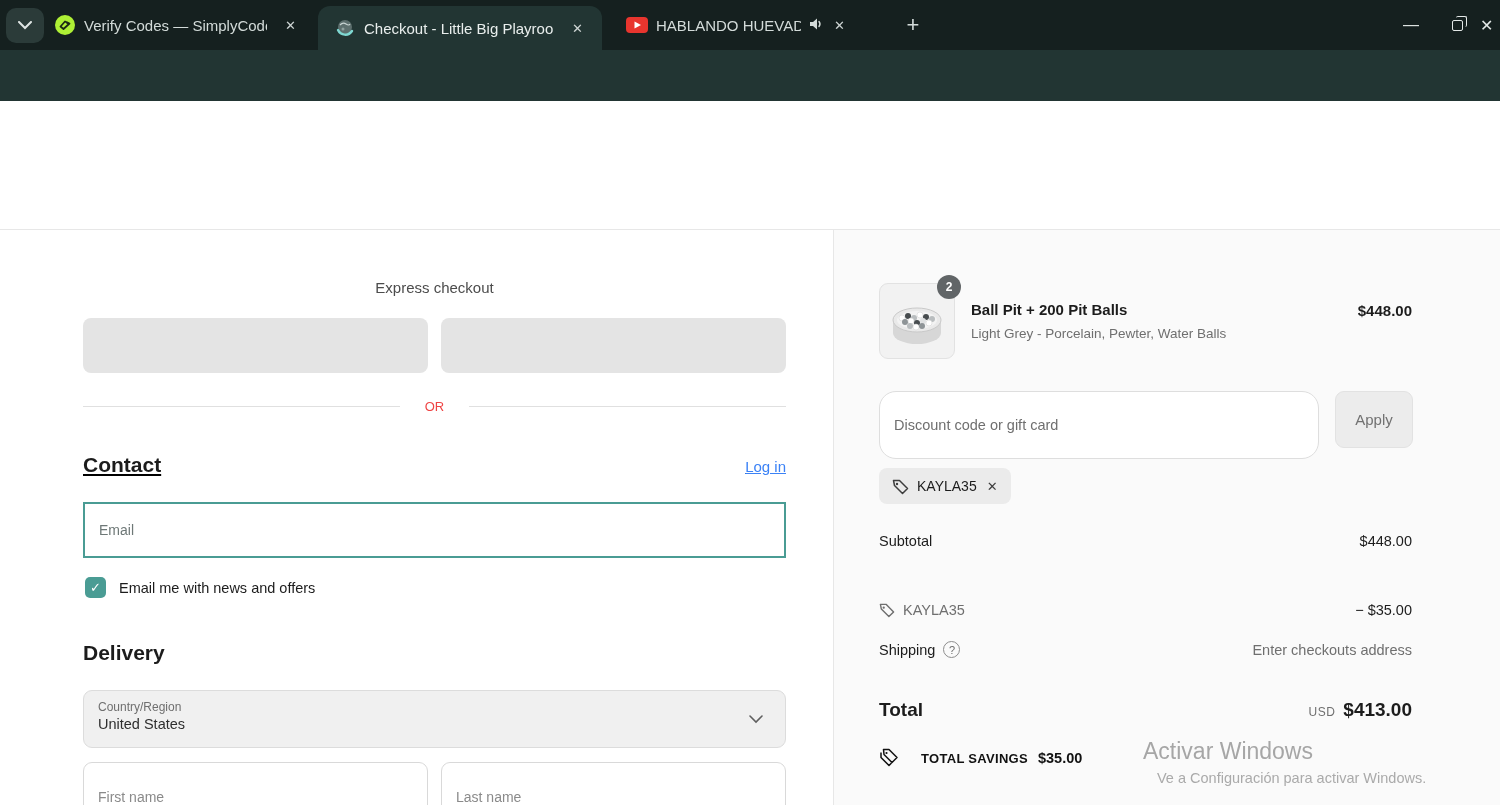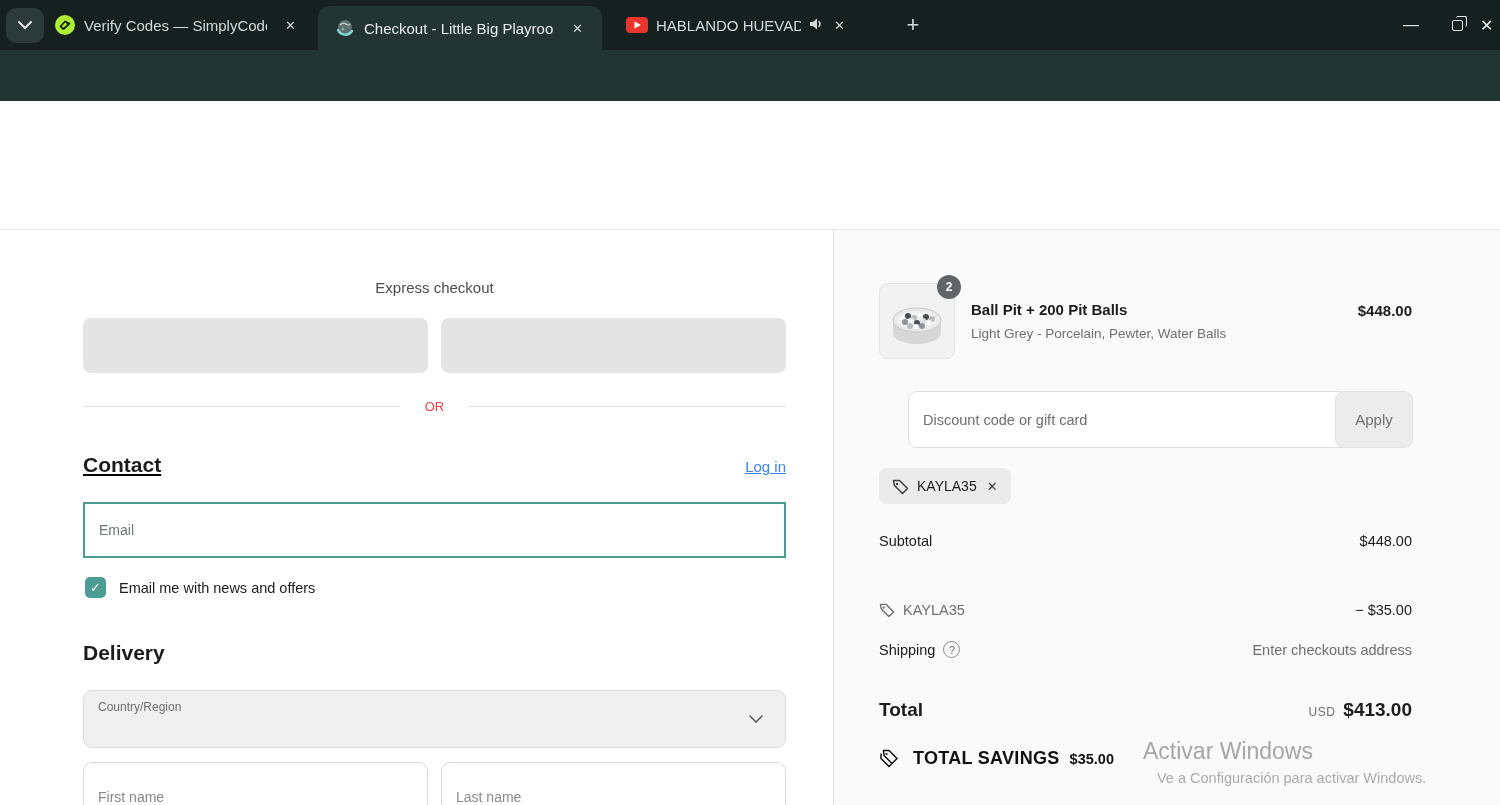--- a/index.html
+++ b/index.html
@@ -59,38 +59,38 @@
   .name-input { position:absolute; top:532px; width:345px; height:70px; border:1px solid #d9d9d9; border-radius:9px; padding:0 14px; font-size:14px; outline:none; font-family:"Liberation Sans",sans-serif; background:#fff; }
   .name-input::placeholder { color:#8a8a8a; }
 
   
   .aside { position:absolute; left:833px; top:230px; width:667px; height:575px; background:#fafafa; border-left:1px solid #e7e7e7; }
   .thumb { position:absolute; left:45px; top:53px; width:76px; height:76px; background:#f2f2f2; border:1px solid #e2e2e2; border-radius:9px; }
   .qty-badge { position:absolute; left:103px; top:45px; width:24px; height:24px; border-radius:50%; background:#616567; color:#fff; font-size:12px; font-weight:bold; display:flex; align-items:center; justify-content:center; z-index:2; }
   .item-name { position:absolute; left:137px; top:71px; font-size:15px; font-weight:600; color:#1c1c1c; }
   .item-variant { position:absolute; left:137px; top:96px; font-size:13.5px; color:#6f6f6f; }
   .item-price { position:absolute; right:88px; top:72px; font-size:15px; font-weight:600; color:#1c1c1c; }
-  .discount-input { position:absolute; left:45px; top:161px; width:440px; height:57px; border:1px solid #dedede; border-radius:9px; background:#fff; padding:0 14px; font-size:14.5px; outline:none; font-family:"Liberation Sans",sans-serif;margin-left:29px; }
+  .discount-input { position:absolute; left:45px; top:161px; width:440px; height:68px; border:1px solid #dedede; border-radius:17px; background:#fff; padding:0 14px; font-size:14.5px; outline:none; font-family:"Liberation Sans",sans-serif; }
   .discount-input::placeholder { color:#6f6f6f; }
   .apply-btn { position:absolute; left:501px; top:161px; width:78px; height:57px; background:#ececec; border:1px solid #e2e2e2; border-radius:9px; color:#717171; font-size:15px; display:flex; align-items:center; justify-content:center; }
   .chip { position:absolute; left:45px; top:238px; height:36px; background:#ebebeb; border-radius:8px; display:flex; align-items:center; padding:0 13px; }
   .chip-code { font-size:14px; color:#1c1c1c; margin:0 10px 0 8px; }
   .chip-close { font-size:13px; color:#3e3e3e; }
   .srow { position:absolute; left:45px; right:88px; display:flex; justify-content:space-between; align-items:center; font-size:14.5px; color:#1c1c1c; }
   .srow .lbl { font-weight:500; display:flex; align-items:center; }
   .srow .val { font-weight:500; }
   .muted { color:#6f6f6f; font-weight:400 !important; }
   .help-circle { width:17px; height:17px; border:1.4px solid #8d8d8d; border-radius:50%; color:#6e6e6e; font-size:11px; display:flex; align-items:center; justify-content:center; margin-left:8px; }
   .total-row { top:462px;margin-top:7px; }
   .total-lbl { font-size:19px; font-weight:600; }
   .total-val-wrap { display:flex; align-items:baseline; }
   .currency { font-size:12px; color:#6f6f6f; margin-right:8px; letter-spacing:0.5px; }
   .total-val { font-size:19px; font-weight:600; }
   .savings-row { position:absolute; left:45px; top:518px; display:flex; align-items:center; }
-  .savings-lbl { font-size:18px; font-weight:700; color:#111; margin-left:14px; letter-spacing:0.3px; }
+  .savings-lbl { font-size:13px; font-weight:700; color:#111; margin-left:22px; letter-spacing:0.3px; }
   .savings-val { font-size:14.5px; font-weight:700; color:#111; margin-left:10px; }
 
   .watermark1 { position:absolute; left:1143px; top:738px; font-size:23px; color:#a6a6a6; }
   .watermark2 { position:absolute; left:1157px; top:770px; font-size:14.5px; color:#aaaaaa; }
 </style>
 </head>
 <body>
 
 <div class="stage">
 
@@ -227,20 +227,21 @@
 
     <div class="newsletter-row">
       <div class="checkbox">✓</div>
       <div class="newsletter-label">Email me with news and offers</div>
     </div>
 
     <div class="section-heading delivery-heading">Delivery</div>
 
     <div class="country-select">
       <div class="country-label">Country/Region</div>
+      <div class="country-value">United States</div>
       <svg class="select-chevron" width="14" height="9" viewBox="0 0 14 9">
           <polyline points="1,1 7,7 13,1" fill="none" stroke="#5f5f5f" stroke-width="1.6" stroke-linecap="round"></polyline>
         </svg>
     </div>
 
     <input class="name-input" style="left: 83px;" type="text" placeholder="First name">
     <input class="name-input" style="left: 441px;" type="text" placeholder="Last name">
   </div>
 
   <div class="aside">

